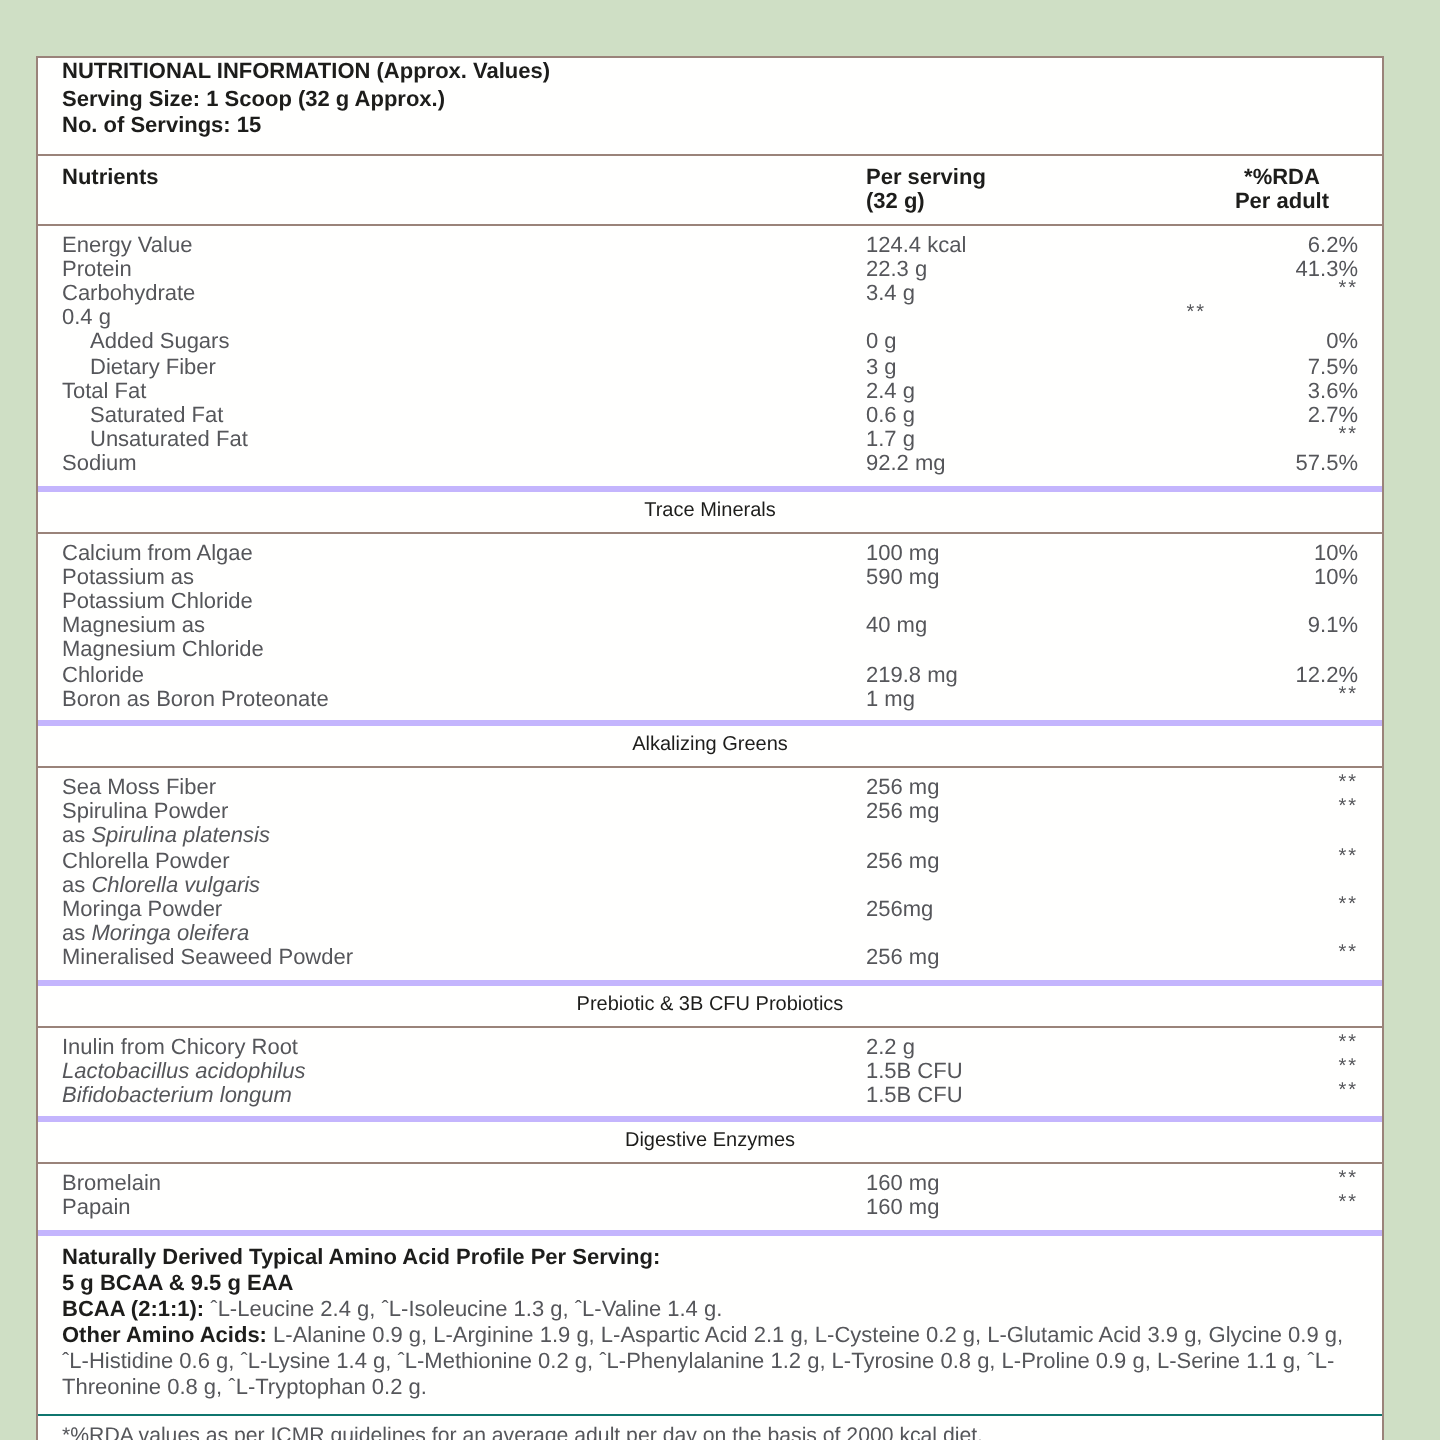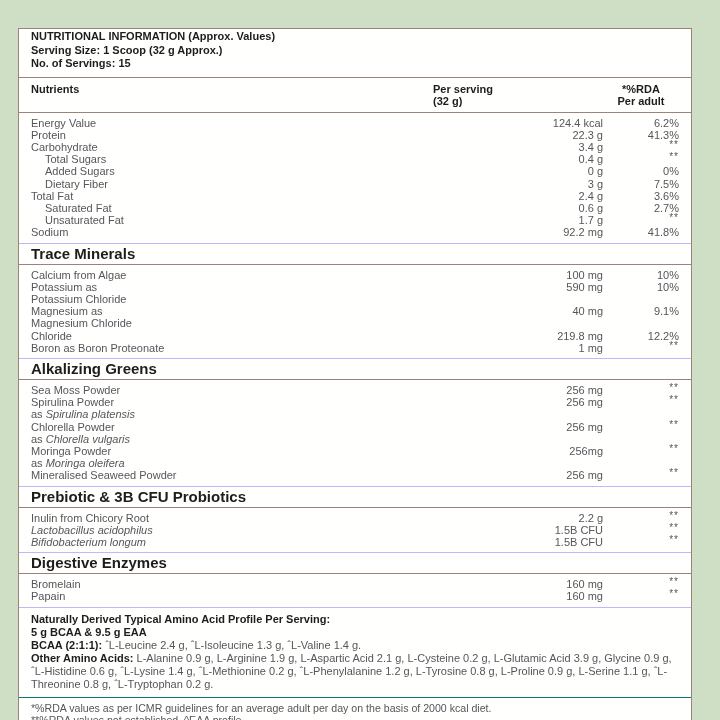--- a/index.html
+++ b/index.html
@@ -18,27 +18,28 @@
     font-size:11px;
   }
   .block{border-bottom:1px solid #9a837a;}
   .head-info{padding:1px 12px 6px;line-height:13.5px;font-weight:bold;color:#1d1d1b;}
   .col-head{
     display:grid;grid-template-columns:402px 170px 1fr;
     padding:5px 12px 4px;font-weight:bold;color:#1d1d1b;line-height:12.5px;
   }
   .col-head .rda-col{text-align:center;}
   .section-title{
-    padding:4px 12px;font-weight:bold;color:#1d1d1b;line-height:12px;font-size:15px;
+    padding:4px 12px;font-weight:normal;color:#1d1d1b;line-height:12px;font-size:10px;
     border-bottom:1px solid #9a837a;
-  }
-  .rows{padding:4px 12px;border-bottom:1px solid #c4b5fd;}
+    text-align:center;
+  }
+  .rows{padding:4px 12px;border-bottom:3px solid #c4b5fd;}
   .row{display:grid;grid-template-columns:402px 170px 1fr;align-items:start;}
   .row .name{line-height:12.2px;}
-  .row .val{line-height:12.2px;text-align:right;}
+  .row .val{line-height:12.2px;}
   .row .rda{text-align:right;line-height:12.2px;}
   .nline.ind{padding-left:14px;}
   .it{font-style:italic;}
   .rda.na{font-size:10px;letter-spacing:1px;position:relative;top:-2px;}
   .amino{padding:5px 12px 6px;line-height:13px;border-bottom:1px solid #0f766e;}
   .amino .aline b{color:#1d1d1b;}
   .footnotes{padding:4px 12px 8px;line-height:12.8px;font-size:10.6px;}
 </style>
 </head>
 <body>
@@ -80,23 +81,20 @@
           <div class="rda">41.3%</div>
         </div>
         <div class="row">
           <div class="name">
             <div class="nline"><span>Carbohydrate</span></div>
           </div>
           <div class="val">3.4 g</div>
           <div class="rda na">**</div>
         </div>
         <div class="row">
-          <div class="name">
-            <div class="nline ind"><span>Total Sugars</span></div>
-          </div>
           <div class="val">0.4 g</div>
           <div class="rda na">**</div>
         </div>
         <div class="row">
           <div class="name">
             <div class="nline ind"><span>Added Sugars</span></div>
           </div>
           <div class="val">0 g</div>
           <div class="rda">0%</div>
         </div>
@@ -126,21 +124,21 @@
             <div class="nline ind"><span>Unsaturated Fat</span></div>
           </div>
           <div class="val">1.7 g</div>
           <div class="rda na">**</div>
         </div>
         <div class="row">
           <div class="name">
             <div class="nline"><span>Sodium</span></div>
           </div>
           <div class="val">92.2 mg</div>
-          <div class="rda">41.8%</div>
+          <div class="rda">57.5%</div>
         </div>
       </div>
       <div class="section-title">Trace Minerals</div>
       <div class="rows">
         <div class="row">
           <div class="name">
             <div class="nline"><span>Calcium from Algae</span></div>
           </div>
           <div class="val">100 mg</div>
           <div class="rda">10%</div>
@@ -173,21 +171,21 @@
             <div class="nline"><span>Boron as Boron Proteonate</span></div>
           </div>
           <div class="val">1 mg</div>
           <div class="rda na">**</div>
         </div>
       </div>
       <div class="section-title">Alkalizing Greens</div>
       <div class="rows">
         <div class="row">
           <div class="name">
-            <div class="nline"><span>Sea Moss Powder</span></div>
+            <div class="nline"><span>Sea Moss Fiber</span></div>
           </div>
           <div class="val">256 mg</div>
           <div class="rda na">**</div>
         </div>
         <div class="row">
           <div class="name">
             <div class="nline"><span>Spirulina Powder</span></div>
             <div class="nline"><span>as </span><span class="it">Spirulina platensis</span></div>
           </div>
           <div class="val">256 mg</div>

